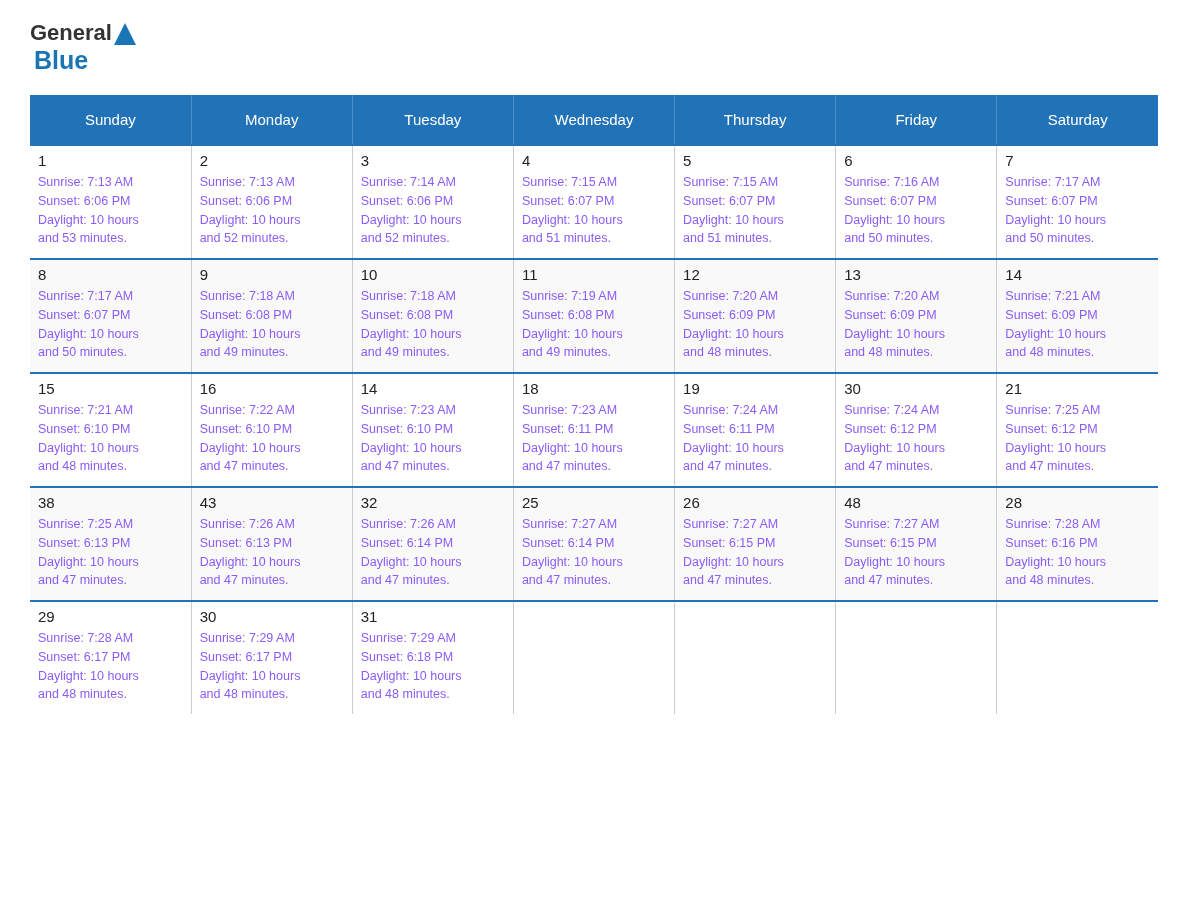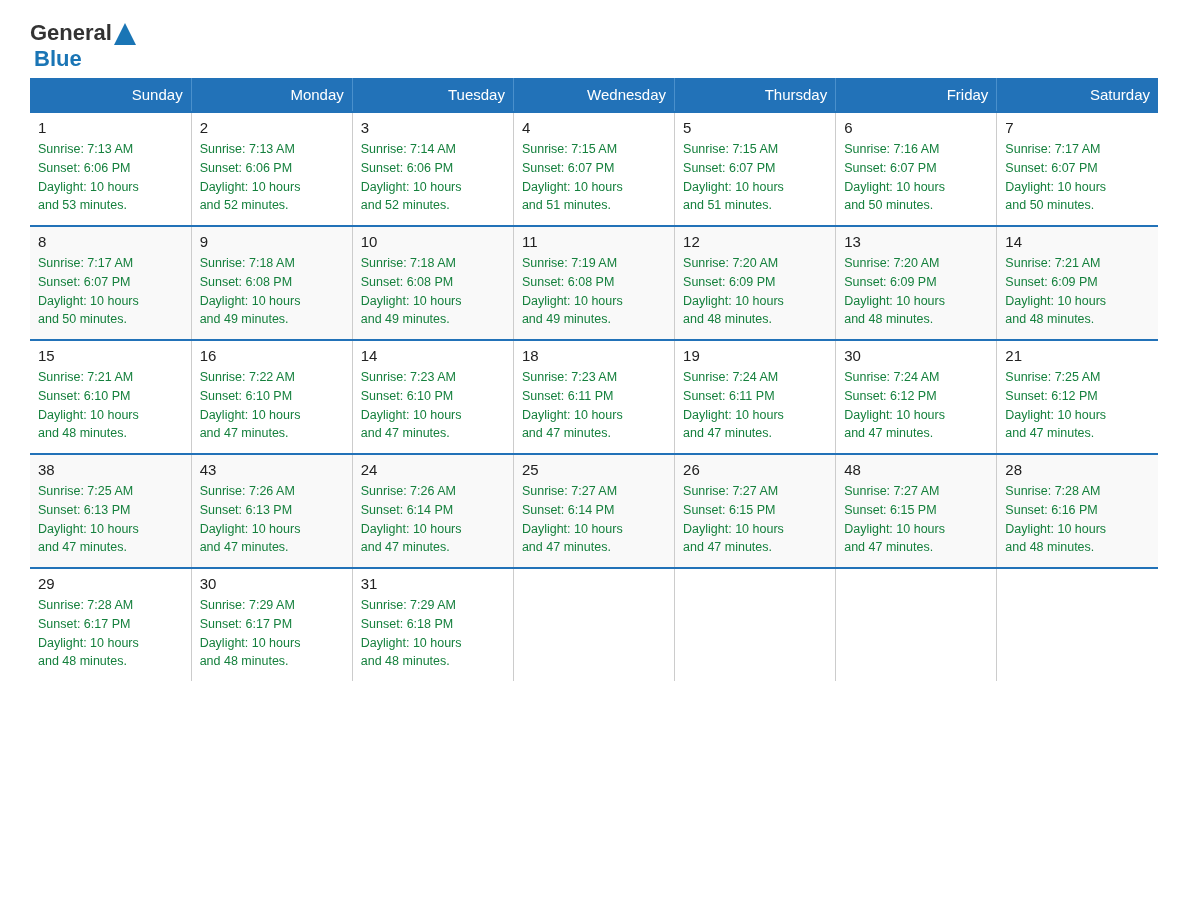--- a/index.html
+++ b/index.html
@@ -7,21 +7,21 @@
       font-family: Arial, Helvetica, sans-serif;
       background: #fff;
       padding: 20px 30px;
       width: 1188px;
       min-height: 918px;
     }
     .header {
       display: flex;
       justify-content: space-between;
       align-items: flex-start;
-      margin-bottom: 6px;
+      margin-bottom: 20px;
     }
     .title-block {
       text-align: right;
     }
     .month-title {
       font-size: 48px;
       font-weight: normal;
       color: #222;
       line-height: 1.1;
     }
@@ -35,22 +35,22 @@
       border-collapse: collapse;
       table-layout: fixed;
     }
     thead tr {
       background-color: #2272b8;
     }
     thead th {
       color: #fff;
       font-size: 15px;
       font-weight: normal;
-      padding: 8px 8px;
-      text-align: right;
+      padding: 16px 8px;
+      text-align: center;
       border-right: 1px solid #4a90cc;
     }
     thead th:last-child {
       border-right: none;
     }
     tbody tr {
       vertical-align: top;
     }
     tbody tr td {
       padding: 6px 8px 10px 8px;
@@ -65,21 +65,21 @@
     }
     .day-number {
       font-size: 15px;
       font-weight: normal;
       display: block;
       margin-bottom: 4px;
     }
     .day-info {
       font-size: 12.5px;
       line-height: 1.5;
-      color: #15803d;
+      color: #8b5cf6;
     }
     tbody tr:nth-child(even) td {
       background: #f9f9f9;
     }
     tbody tr:nth-child(odd) td {
       background: #fff;
     }
     .empty-cell {
       background: #fff !important;
     }
@@ -88,21 +88,21 @@
     .logo-wrap {
       display: flex;
       flex-direction: column;
     }
     .logo-row1 {
       display: flex;
       align-items: center;
     }
     .logo-row2 {
       color: #1a75b5;
-      font-size: 22px;
+      font-size: 25px;
       font-weight: bold;
       padding-left: 4px;
     }
   </style>
 </head>
 <body>
 
 <div class="header">
   <div class="logo-wrap">
     <div class="logo-row1">
@@ -225,21 +225,21 @@
       <tr>
         <td>
           <span class="day-number">38</span>
           <div class="day-info">Sunrise: 7:25 AM<br>Sunset: 6:13 PM<br>Daylight: 10 hours<br>and 47 minutes.</div>
         </td>
         <td>
           <span class="day-number">43</span>
           <div class="day-info">Sunrise: 7:26 AM<br>Sunset: 6:13 PM<br>Daylight: 10 hours<br>and 47 minutes.</div>
         </td>
         <td>
-          <span class="day-number">24</span>
+          <span class="day-number">32</span>
           <div class="day-info">Sunrise: 7:26 AM<br>Sunset: 6:14 PM<br>Daylight: 10 hours<br>and 47 minutes.</div>
         </td>
         <td>
           <span class="day-number">25</span>
           <div class="day-info">Sunrise: 7:27 AM<br>Sunset: 6:14 PM<br>Daylight: 10 hours<br>and 47 minutes.</div>
         </td>
         <td>
           <span class="day-number">26</span>
           <div class="day-info">Sunrise: 7:27 AM<br>Sunset: 6:15 PM<br>Daylight: 10 hours<br>and 47 minutes.</div>
         </td>

